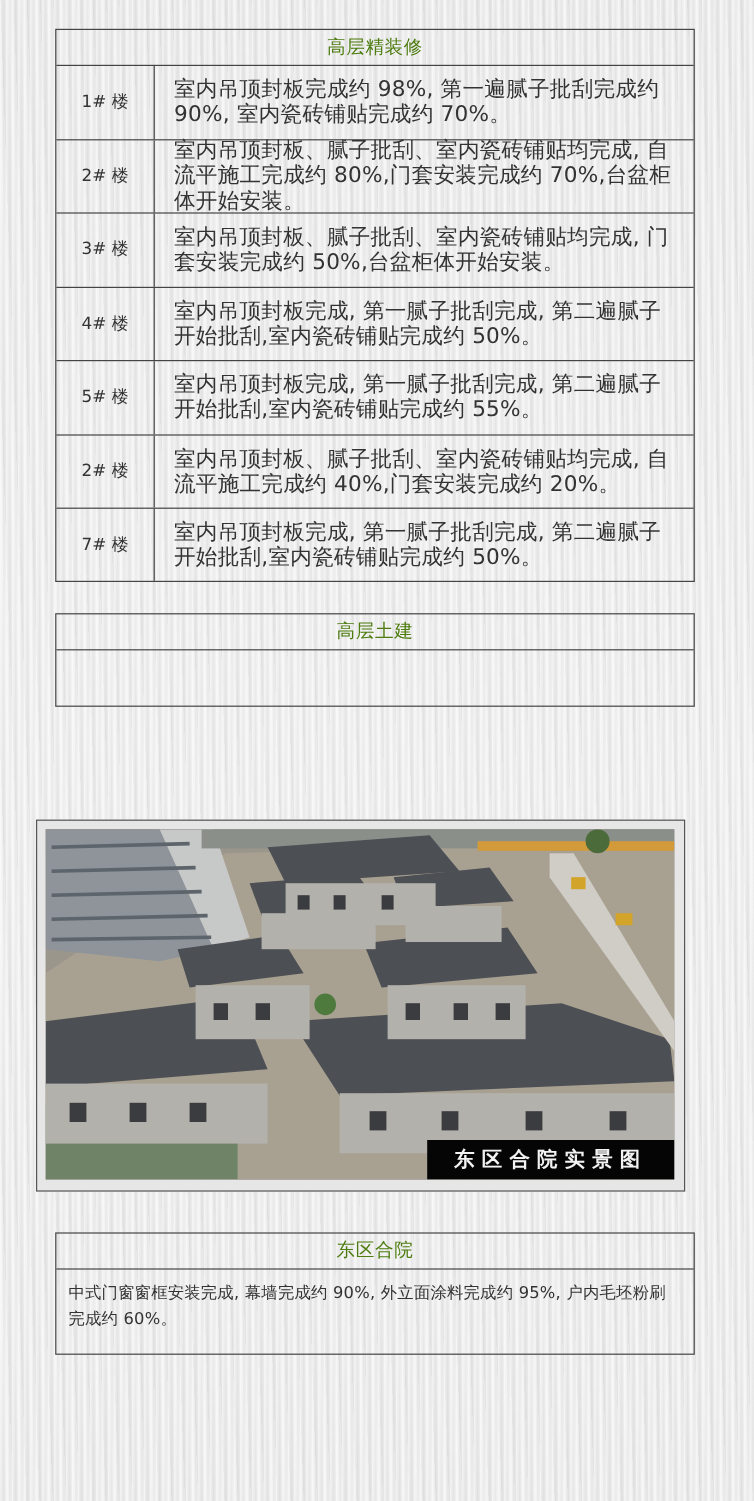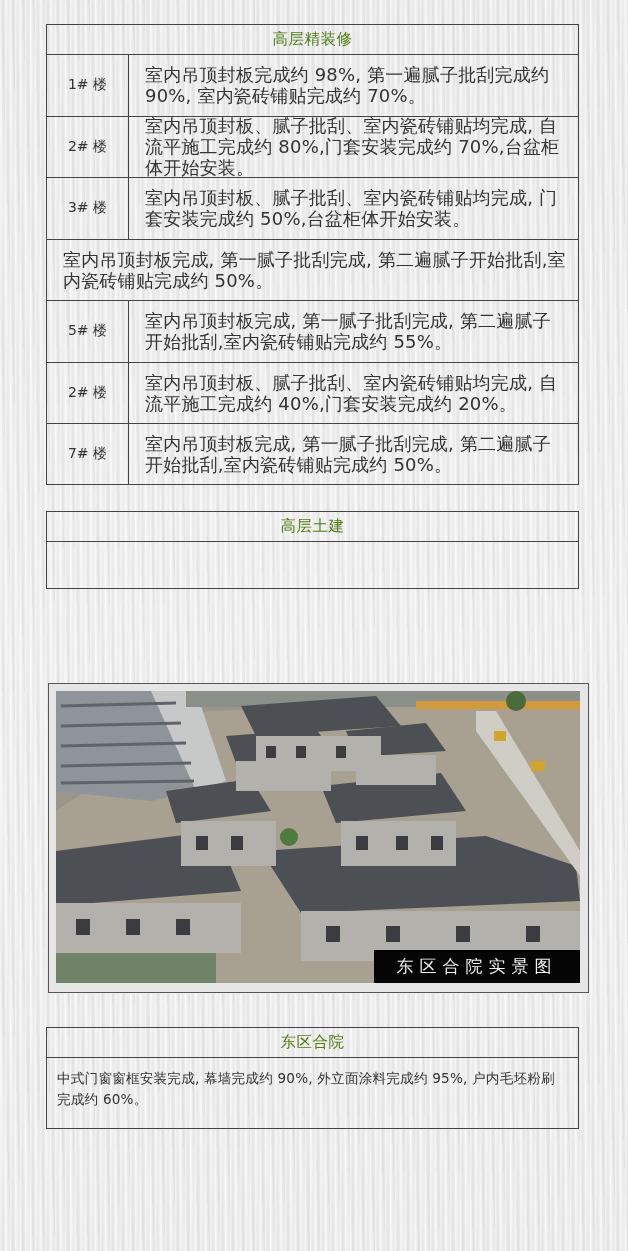--- a/index.html
+++ b/index.html
@@ -35,22 +35,22 @@
     font-size: 18px; line-height: 21px; color: #333; letter-spacing: 0.2px;
   }
   .single-body {
     padding: 10px 10px 0 10px; font-size: 13.6px; line-height: 21px; color: #333; letter-spacing: 0.2px;
   }
   #t1 { top: 24px; }
   #t2 { top: 511px; height: 78px; }
   #t3 { top: 1027px; height: 102px; }
 
   .photo-frame {
-    position: absolute; left: 48px; top: 683px; width: 541px; height: 310px;
-    border: 1.5px solid #555; box-sizing: border-box; background: #e6e6e6;
+    position: absolute; left: 30px; top: 683px; width: 541px; height: 310px;
+    border: 1.5px solid #555; box-sizing: border-box; background: #e6e6e6; font-weight: bold;
   }
   .photo {
     position: absolute; left: 7px; top: 7px; width: 524px; height: 292px; overflow: hidden;
     background: linear-gradient(180deg, #8a8780 0%, #9a958b 30%, #a39d90 60%, #8d8a82 100%);
   }
   .caption {
     position: absolute; right: 0; bottom: 0; width: 206px; height: 33px;
     background: #050505; color: #f2f2f2; font-size: 17px; letter-spacing: 6px;
     display: flex; align-items: center; justify-content: center;
   }
@@ -66,20 +66,21 @@
   </div>
   <div class="row">
     <div class="row-label">2# 楼</div>
     <div class="row-text">室内吊顶封板、腻子批刮、室内瓷砖铺贴均完成, 自流平施工完成约 80%,门套安装完成约 70%,台盆柜体开始安装。</div>
   </div>
   <div class="row">
     <div class="row-label">3# 楼</div>
     <div class="row-text">室内吊顶封板、腻子批刮、室内瓷砖铺贴均完成, 门套安装完成约 50%,台盆柜体开始安装。</div>
   </div>
   <div class="row">
+    <div class="row-label">4# 楼</div>
     <div class="row-text">室内吊顶封板完成, 第一腻子批刮完成, 第二遍腻子开始批刮,室内瓷砖铺贴完成约 50%。</div>
   </div>
   <div class="row">
     <div class="row-label">5# 楼</div>
     <div class="row-text">室内吊顶封板完成, 第一腻子批刮完成, 第二遍腻子开始批刮,室内瓷砖铺贴完成约 55%。</div>
   </div>
   <div class="row">
     <div class="row-label">2# 楼</div>
     <div class="row-text">室内吊顶封板、腻子批刮、室内瓷砖铺贴均完成, 自流平施工完成约 40%,门套安装完成约 20%。</div>
   </div>

